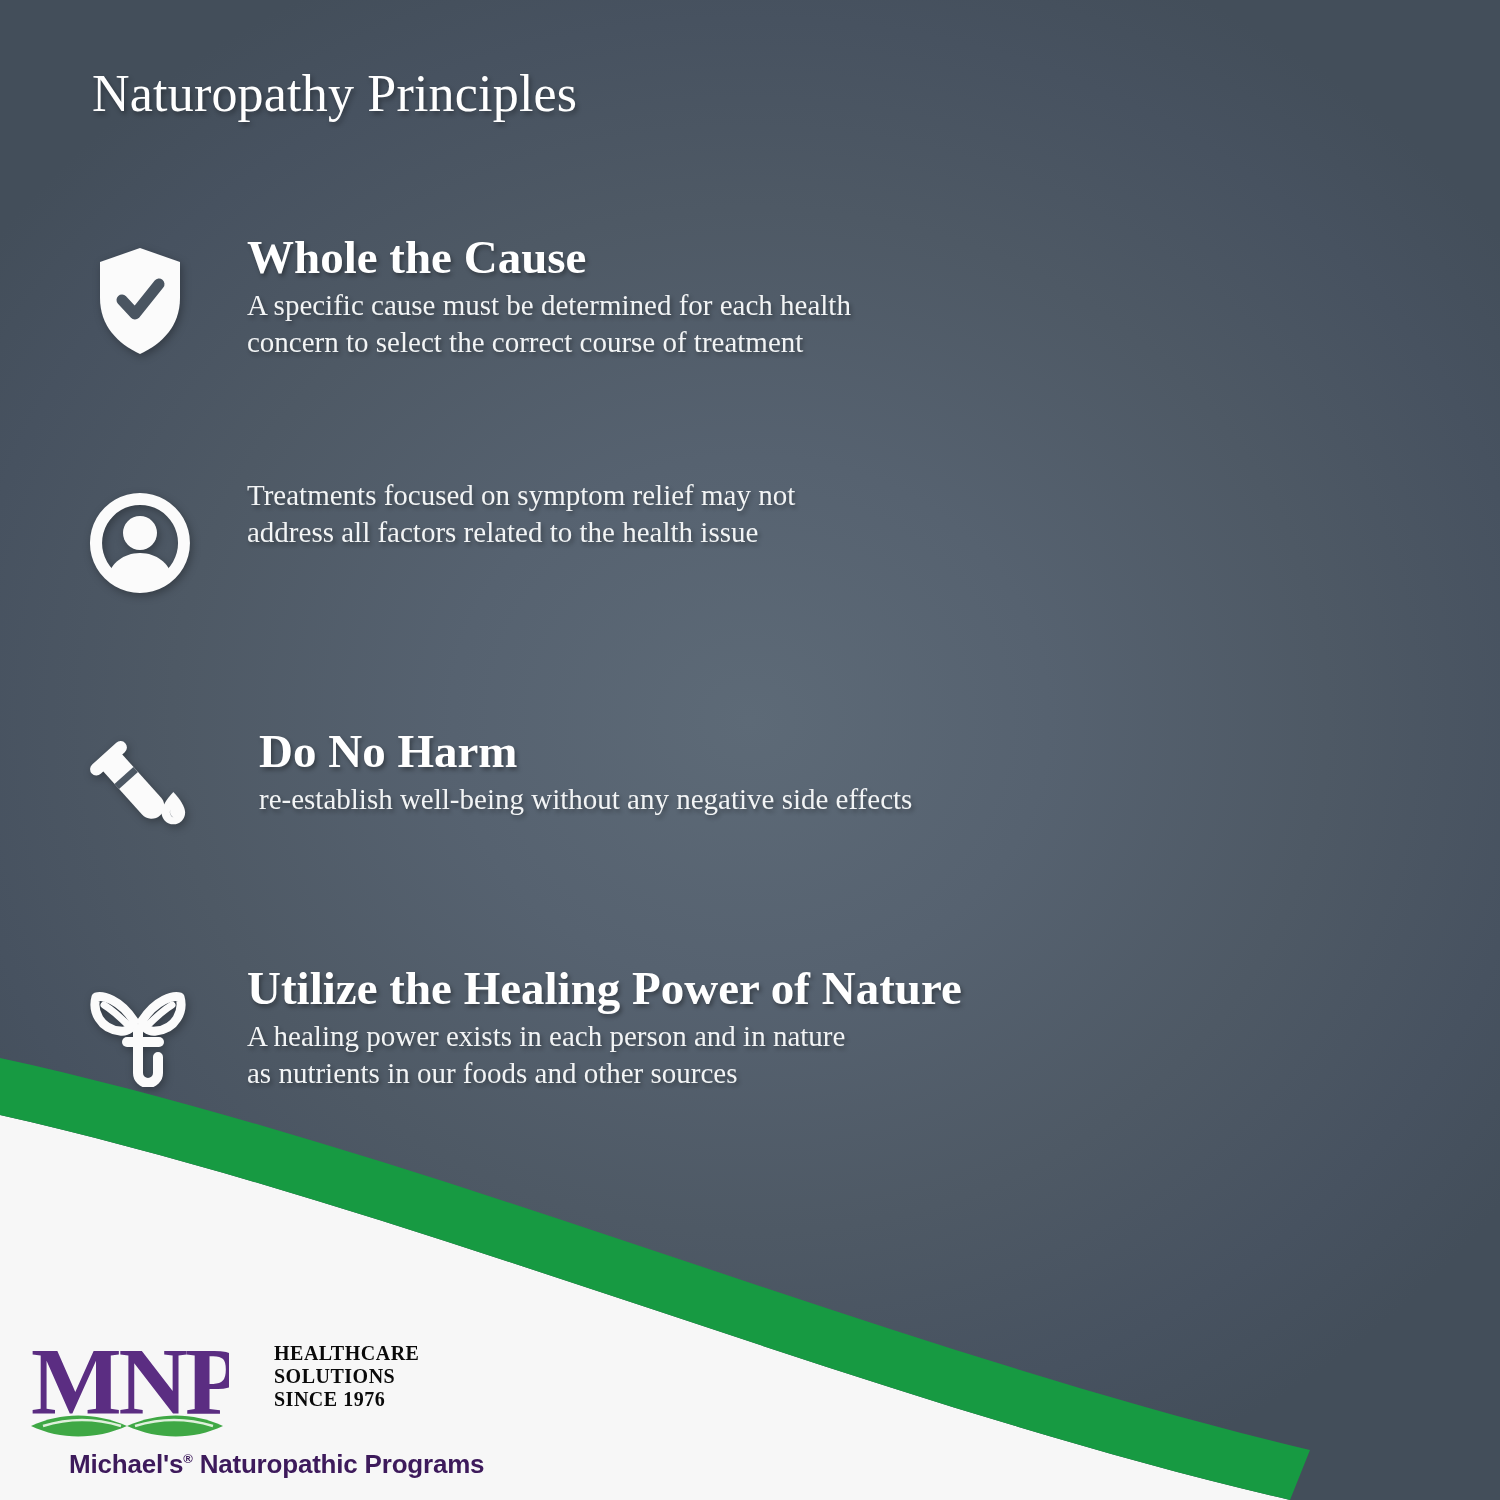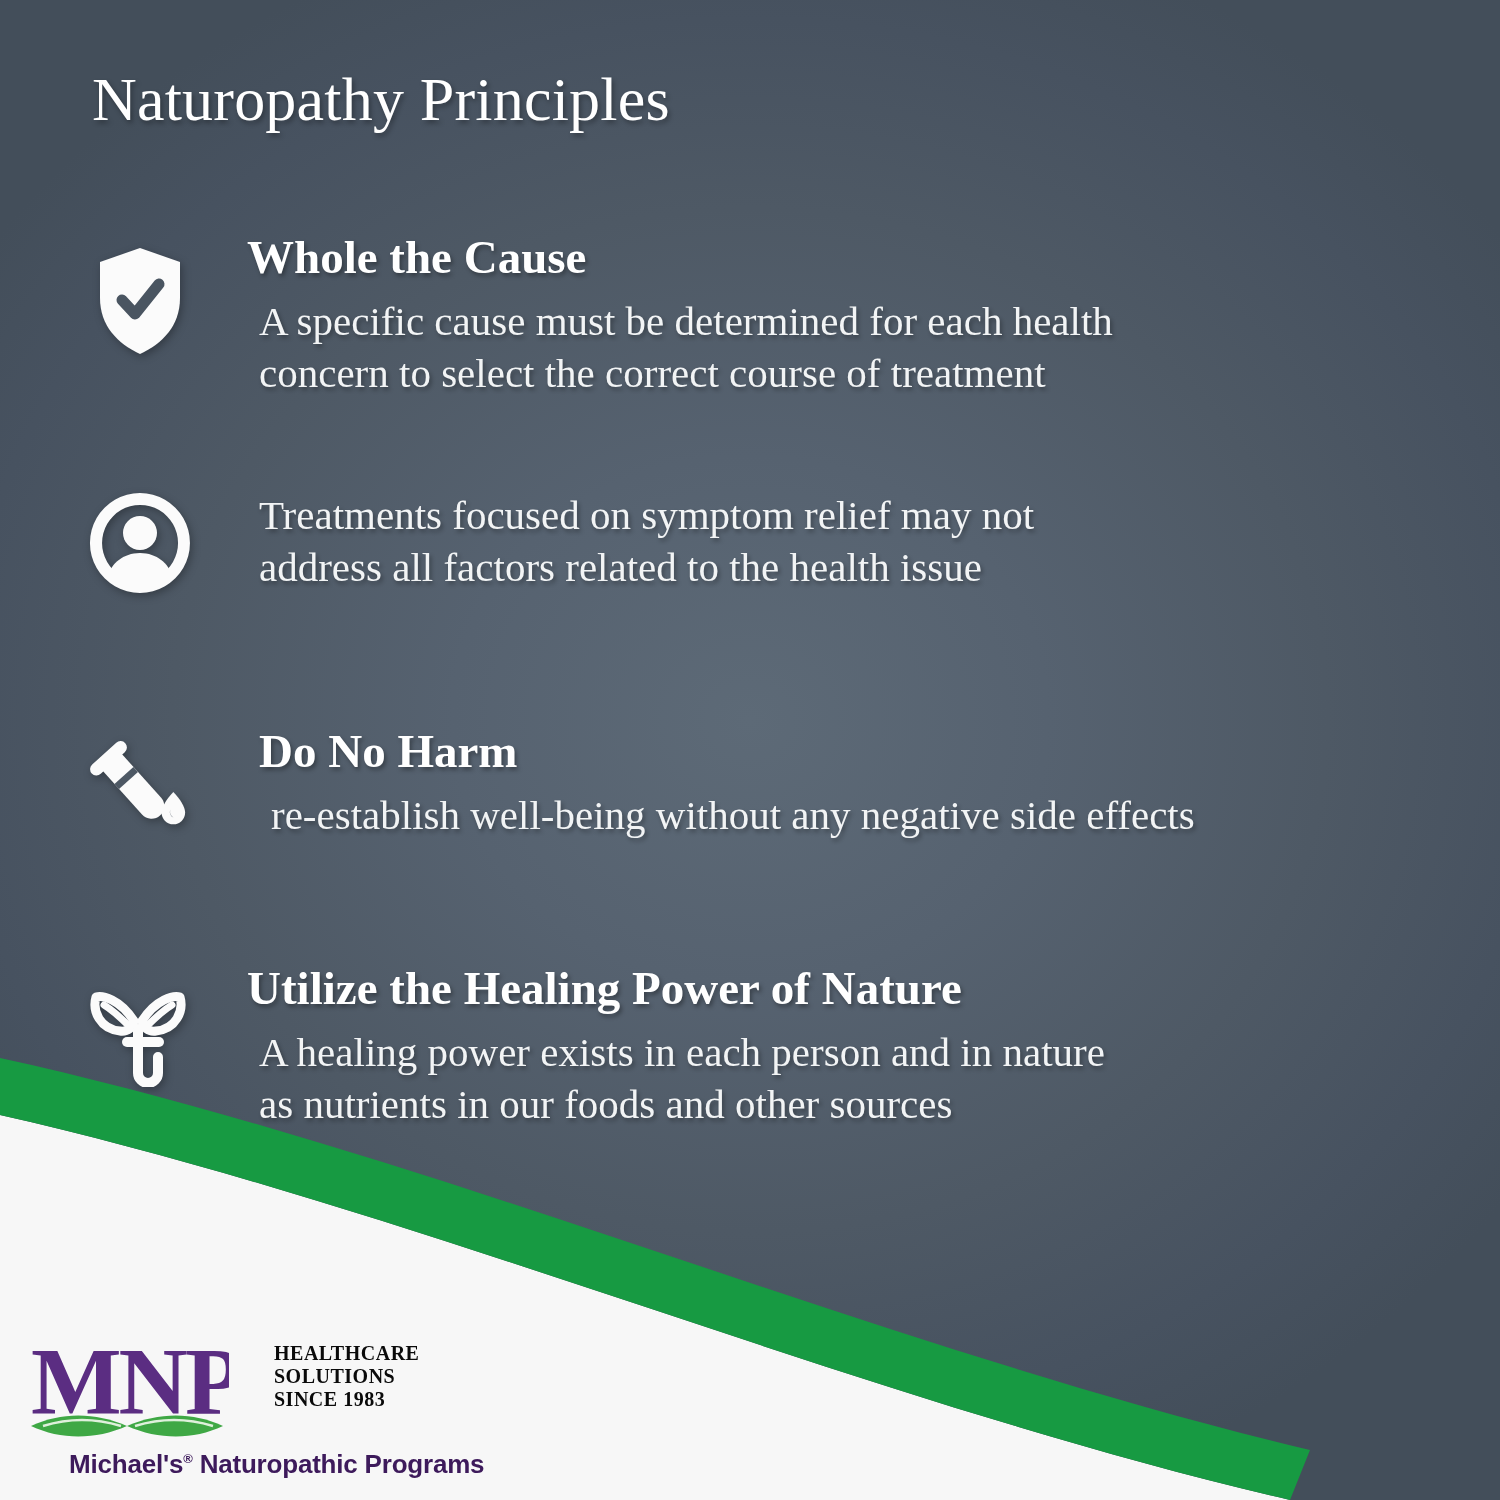--- a/index.html
+++ b/index.html
@@ -20,21 +20,21 @@
                 #434e5a 100%);
     font-family: "Liberation Serif", "DejaVu Serif", serif;
     -webkit-font-smoothing: antialiased;
   }
 
   
   .poster-title {
     position: absolute;
     left: 92px;
     top: 68px;
-    font-size: 62px;
+    font-size: 52px;
     line-height: 1.0;
     color: #ffffff;
     letter-spacing: 0.2px;
     text-shadow: 2px 3px 5px rgba(0,0,0,0.33);
     white-space: nowrap;
   }
 
   
   .principle {
     position: absolute;
@@ -62,25 +62,25 @@
   .principle-heading {
     font-size: 47px;
     font-weight: bold;
     color: #ffffff;
     line-height: 1.08;
     text-shadow: 2px 3px 4px rgba(0,0,0,0.34);
     margin: 0 0 4px 0;
     white-space: nowrap;
   }
   .principle-body {
-    font-size: 41px;
+    font-size: 29px;
     color: #f2f4f5;
     line-height: 1.28;
     text-shadow: 2px 3px 4px rgba(0,0,0,0.32);
-    margin: 12px;
+    margin: 0;
   }
   .principle-body span { display: block; white-space: nowrap; }
 
   #principle-1 { top: 232px; }
   #principle-2 { top: 477px; }
   #principle-3 { top: 726px; gap: 12px; }
   #principle-4 { top: 963px; }
 
   
   .corner-swoosh {
@@ -230,18 +230,18 @@
       <text x="2" y="76" font-family="Liberation Serif, DejaVu Serif, serif" font-size="96" font-weight="bold" fill="#5B2D82" letter-spacing="-3">MNP</text>
 
       <path d="M2 88 C32 74 66 74 98 88 C66 102 32 102 2 88 Z" fill="#3FA845"></path>
       <path d="M98 88 C130 74 164 74 194 88 C164 102 130 102 98 88 Z" fill="#3FA845"></path>
       <path d="M14 88 C40 80 66 80 92 88" fill="none" stroke="#dff0dc" stroke-width="2.5"></path>
       <path d="M106 88 C132 80 158 80 184 88" fill="none" stroke="#dff0dc" stroke-width="2.5"></path>
     </svg>
     <div class="logo-lines">
       <span>HEALTHCARE</span>
       <span>SOLUTIONS</span>
-      <span>SINCE 1983</span>
+      <span>SINCE 1976</span>
     </div>
     <div class="logo-tagline"><span>Michael's</span><sup>®</sup><span> Naturopathic Programs</span></div>
   </div>
 
 </div>
 
 </body></html>

